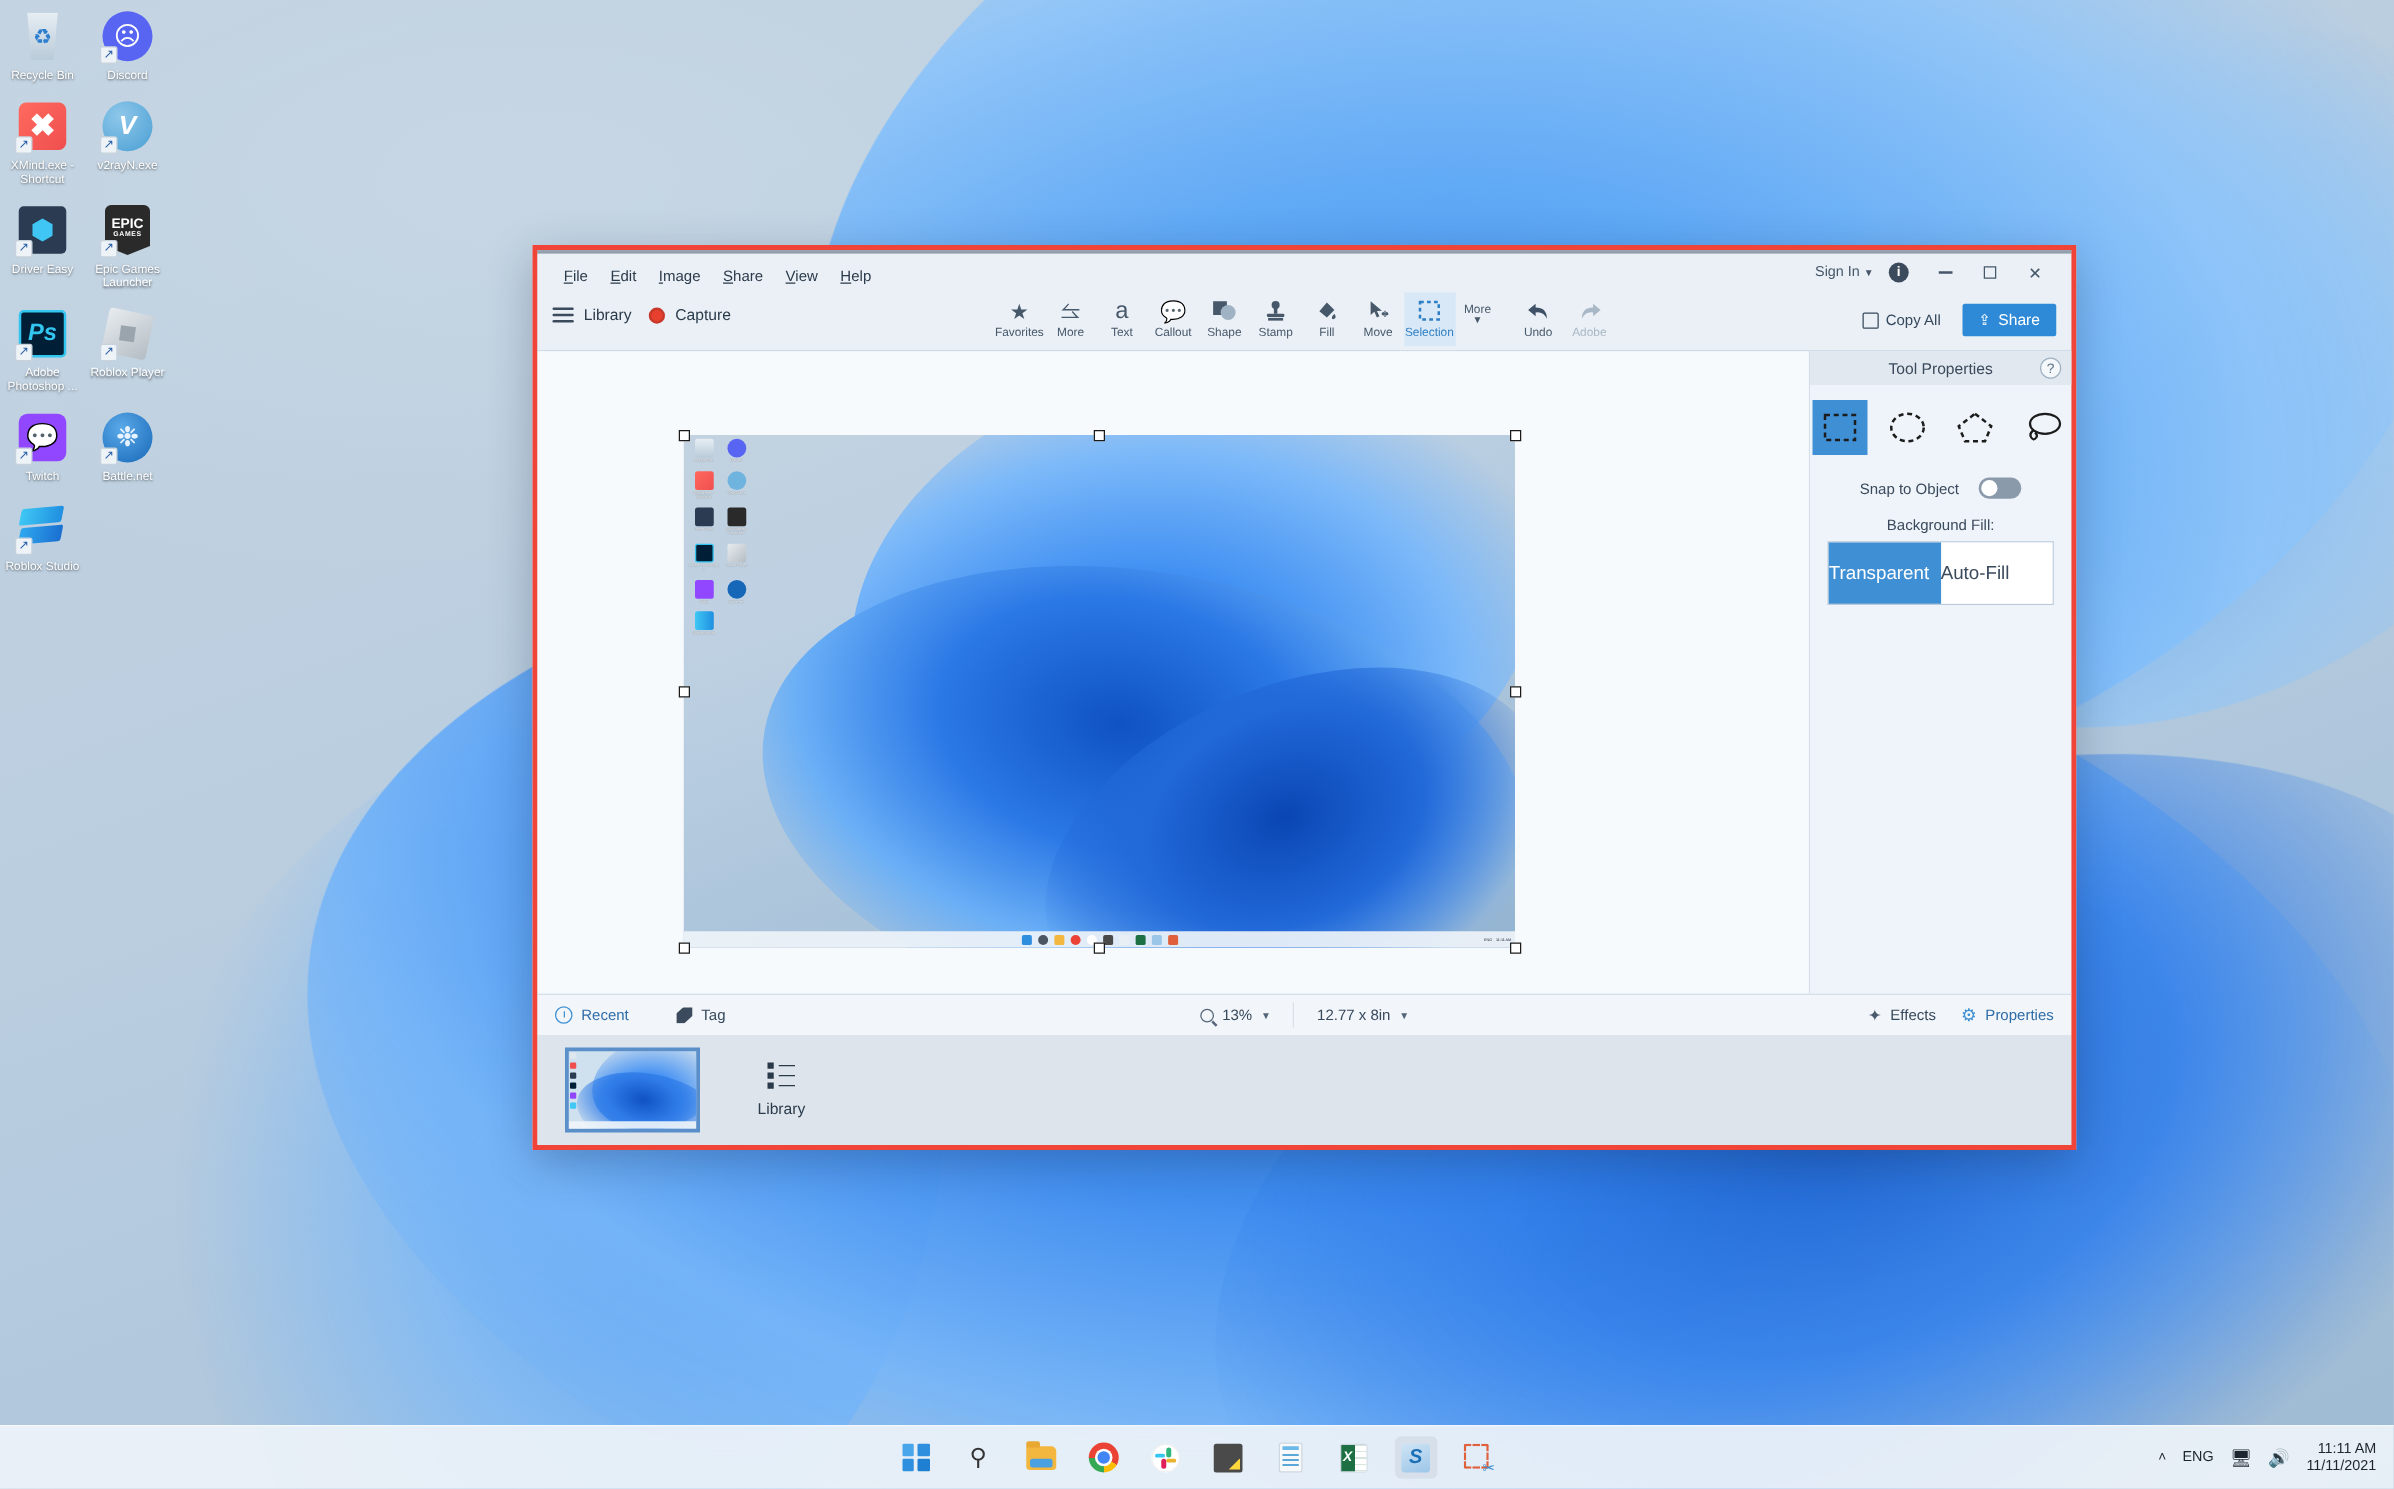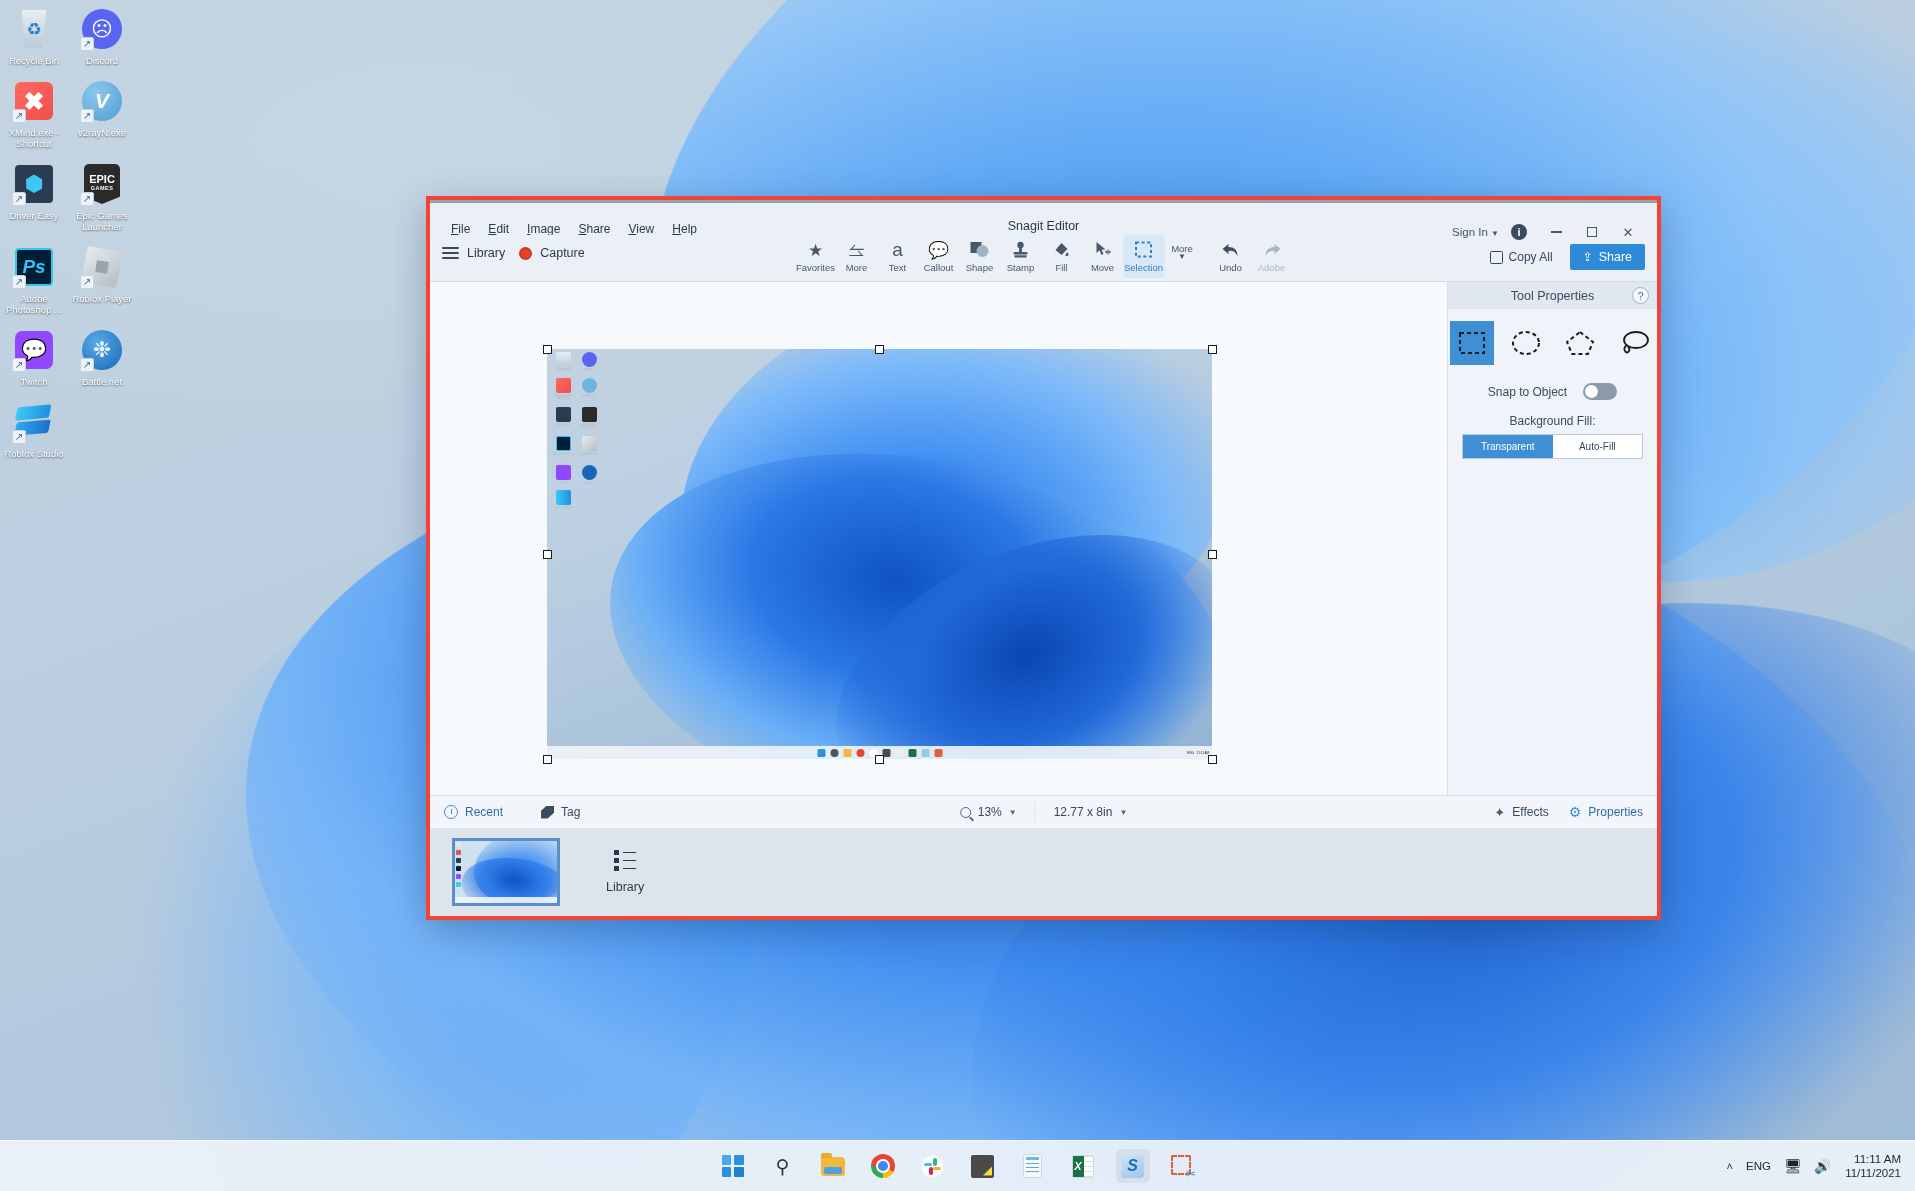--- a/index.html
+++ b/index.html
@@ -201,21 +201,21 @@
     display:flex; flex-direction:column;
     font-size:12px;
   }
   #sn-titlebar {
     height:3px;
     background:linear-gradient(180deg,#9aa6b2,#8e9aa6);
     flex:0 0 auto;
   }
   #sn-menubar {
     height:31px; background:#eaf0f6;
-    display:flex; align-items:flex-start; padding:16px 12px;
+    display:flex; align-items:flex-end; padding:3px 12px;
     position:relative; flex:0 0 auto;
   }
   .menu-item {
     font-size:12px; color:#2b3a4a; padding:3px 9px; cursor:default;
   }
   .menu-item u { text-decoration:underline; }
   #sn-title {
     position:absolute; left:0; right:0; text-align:center;
     font-size:12.5px; color:#2b3a4a; pointer-events:none;
   }
@@ -336,21 +336,21 @@
   .shape-btn { width:44px;height:44px;display:flex;align-items:center;justify-content:center; }
   .shape-btn.sel { background:#3f8fd4; }
   #snap-row { display:flex;align-items:center;justify-content:center;gap:16px;
     padding:14px 0 4px 0; }
   #snap-label { font-size:12px;color:#3b4a5c; }
   .toggle { width:34px;height:17px;border-radius:9px;background:#8a9aaa;position:relative; }
   .toggle i{position:absolute;left:2px;top:2px;width:13px;height:13px;border-radius:50%;
     background:#fff;}
   #bgfill-label { text-align:center;font-size:12px;color:#3b4a5c;padding:10px 0 6px 0; }
   #fill-row { display:flex; margin:0 14px; border:1px solid #b9cad9; }
-  .fill-btn { flex:1; text-align:center; font-size:10px; padding:6px 0; }
+  .fill-btn { flex:1; font-size:15px; padding:16px 0; }
   .fill-btn.sel { background:#3f8fd4; color:#fff; }
   .fill-btn.off { background:#fff; color:#3b4a5c; }
 
   
   #sn-status { height:33px; background:#f2f6fa; border-top:1px solid #d4dfe9;
     display:flex; align-items:center; padding:0 14px; flex:0 0 auto; position:relative;gap:20px; }
   .st-grp { display:flex;align-items:center;gap:7px; }
   .st-txt { font-size:12px;color:#2f6da8; }
   .st-txt.dark { color:#36485c; }
   .clock-ico { width:14px;height:14px;border-radius:50%;border:1.4px solid #3f8fd4;position:relative; }
@@ -501,21 +501,20 @@
 
   <div id="sn-titlebar"></div>
 
   <div id="sn-menubar">
     <div class="menu-item"><u>F</u>ile</div>
     <div class="menu-item"><u>E</u>dit</div>
     <div class="menu-item"><u>I</u>mage</div>
     <div class="menu-item"><u>S</u>hare</div>
     <div class="menu-item"><u>V</u>iew</div>
     <div class="menu-item"><u>H</u>elp</div>
-    <div id="sn-title">Snagit Editor</div>
     <div id="sn-winctl">
       <div id="signin"><span>Sign In</span> <span style="font-size:8px">▼</span></div>
       <div id="info-ico">i</div>
       <div class="wbtn">
           <span class="mn"></span>
         </div>
       <div class="wbtn">
           <span class="sq"></span>
         </div>
       <div class="wbtn">✕</div>

